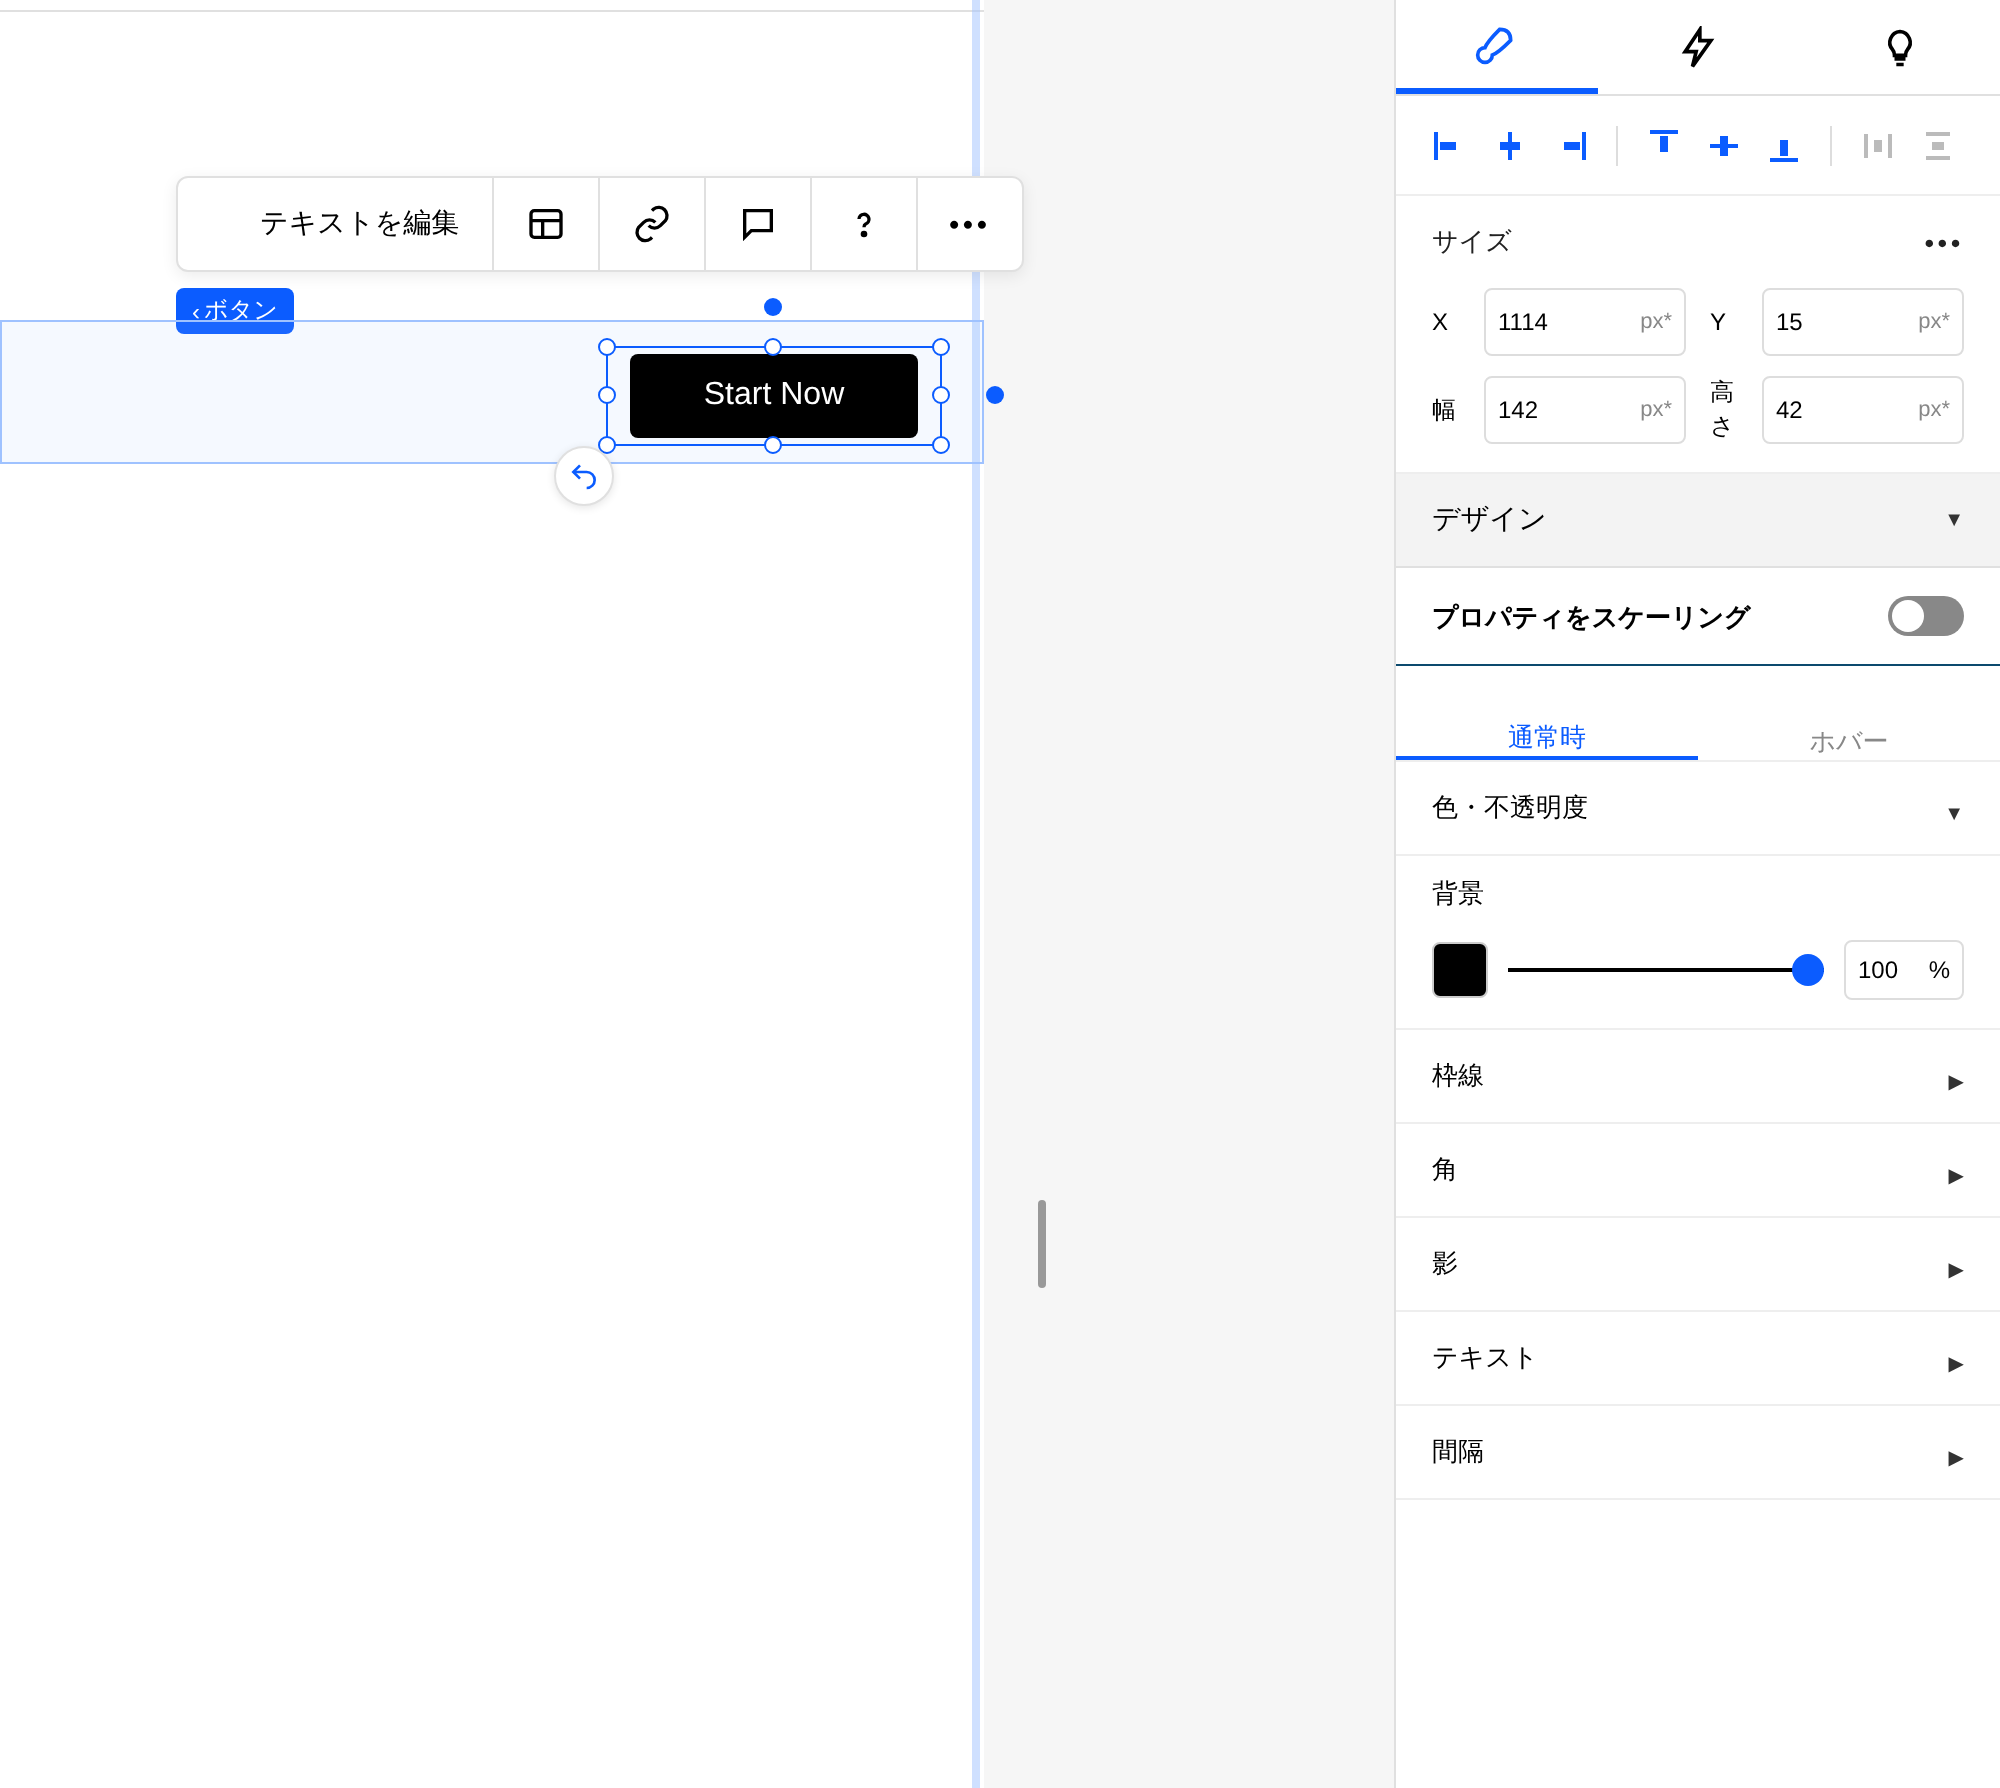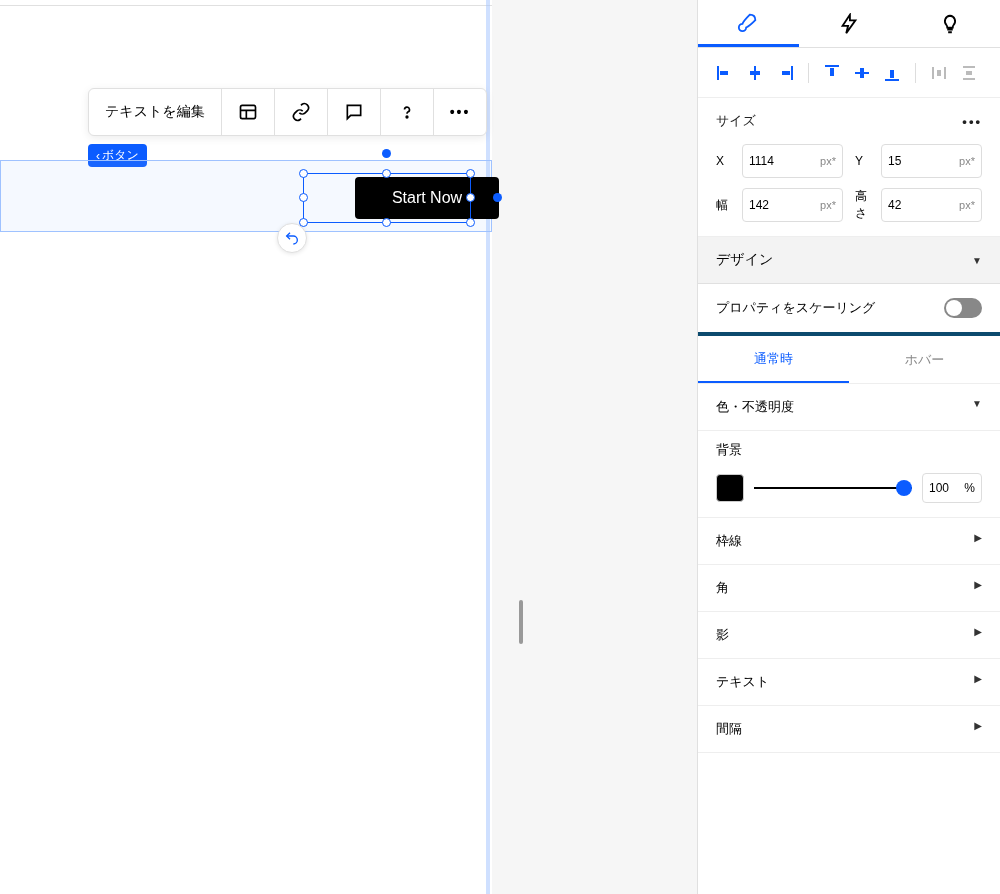--- a/index.html
+++ b/index.html
@@ -5,34 +5,34 @@
 * { box-sizing: border-box; margin: 0; padding: 0; font-family: -apple-system, BlinkMacSystemFont, "Segoe UI", sans-serif; }
 body { width: 1000px; height: 894px; background: #fff; overflow: hidden; position: relative; }
 
 
 .canvas { position: absolute; left: 0; top: 0; width: 712px; height: 894px; background: #fff; }
 .canvas-edge-top { position: absolute; top: 0; left: 0; width: 492px; height: 6px; border-bottom: 1px solid #e0e0e0; }
 .canvas-frame { position: absolute; left: 486px; top: 0; width: 4px; height: 894px; background: #9fc2ff; opacity: .5; }
 .canvas-band { position: absolute; left: 492px; top: 0; width: 220px; height: 894px; background: #f6f6f6; }
 
 
-.float-bar { position: absolute; left: 88px; top: 88px; height: 48px; background: #fff; border: 1px solid #e0e0e0; border-radius: 6px; display: flex; align-items: stretch; box-shadow: 0 2px 8px rgba(0,0,0,.08); }
+.float-bar { position: absolute; left: 88px; top: 88px; height: 48px; background: #fff; border: 1px solid #e0e0e0; border-radius: 6px; display: flex; align-items: stretch; box-shadow: 0 2px 8px rgba(0,0,0,.08); padding-left: 25px; }
 .float-btn { display: flex; align-items: center; justify-content: center; padding: 0 16px; border-right: 1px solid #e0e0e0; font-size: 14px; cursor: pointer; }
 .float-btn:last-child { border-right: none; }
 .float-btn svg { width: 20px; height: 20px; }
 
 
 .breadcrumb { position: absolute; left: 88px; top: 144px; background: #0b5cff; color: #fff; font-size: 12px; padding: 3px 8px; border-radius: 4px; display: flex; align-items: center; gap: 2px; }
 
 
 .sel-outer { position: absolute; left: 0; top: 160px; width: 492px; height: 72px; border: 1px solid #9fc2ff; background: rgba(159,194,255,.1); }
 .sel-inner { position: absolute; left: 303px; top: 173px; width: 168px; height: 50px; border: 1px solid #0b5cff; }
 .sel-handle { position: absolute; width: 9px; height: 9px; background: #fff; border: 1px solid #0b5cff; border-radius: 50%; }
 .sel-mid { position: absolute; width: 9px; height: 9px; background: #0b5cff; border-radius: 50%; }
-.btn-el { position: absolute; left: 315px; top: 177px; width: 144px; height: 42px; background: #000; color: #fff; border-radius: 4px; display: flex; align-items: center; justify-content: center; font-size: 16px; margin-left: 40px; }
+.btn-el { position: absolute; left: 315px; top: 177px; width: 144px; height: 42px; background: #000; color: #fff; border-radius: 4px; display: flex; align-items: center; justify-content: center; font-size: 16px; }
 .undo-pill { position: absolute; left: 277px; top: 223px; width: 30px; height: 30px; background: #fff; border: 1px solid #e0e0e0; border-radius: 50%; display: flex; align-items: center; justify-content: center; box-shadow: 0 1px 4px rgba(0,0,0,.1); }
 
 
 .panel { position: absolute; right: 0; top: 0; width: 303px; height: 894px; background: #fff; border-left: 1px solid #e0e0e0; display: flex; flex-direction: column; }
 .panel-tabs { display: flex; height: 48px; border-bottom: 1px solid #e0e0e0; }
 .panel-tab { flex: 1; display: flex; align-items: center; justify-content: center; cursor: pointer; }
 .panel-tab.active { border-bottom: 3px solid #0b5cff; }
 .panel-tab svg { width: 22px; height: 22px; }
 
 .align-row { display: flex; height: 50px; align-items: center; padding: 0 18px; gap: 12px; border-bottom: 1px solid #eee; }
@@ -40,29 +40,29 @@
 .align-ico { width: 18px; height: 18px; display: flex; align-items: center; justify-content: center; cursor: pointer; }
 
 .section { padding: 14px 18px; border-bottom: 1px solid #eee; }
 .sec-title { font-size: 13px; display: flex; justify-content: space-between; align-items: center; color: #222; }
 .size-grid { display: grid; grid-template-columns: 14px 1fr 14px 1fr; column-gap: 12px; row-gap: 10px; align-items: center; margin-top: 14px; font-size: 12px; }
 .inp { border: 1px solid #ddd; border-radius: 4px; height: 30px; display: flex; align-items: center; padding: 16px 6px; justify-content: space-between; }
 .inp span.unit { color: #888; font-size: 11px; }
 .dropdown { border: 1px solid #ddd; border-radius: 4px; height: 38px; display: flex; align-items: center; justify-content: space-between; padding: 0 12px; margin-top: 10px; font-size: 13px; cursor: pointer; }
 
 .design-hdr { background: #f3f3f3; padding: 14px 18px; font-size: 14px; font-weight: 400; display: flex; justify-content: space-between; align-items: center; border-bottom: 1px solid #e0e0e0; }
-.toggle-row { padding: 14px 18px; display: flex; justify-content: space-between; align-items: center; font-size: 13px; border-bottom: 4px solid #0c4a6e; }
+.toggle-row { padding: 14px 18px; display: flex; justify-content: space-between; align-items: flex-end; font-size: 13px; border-bottom: 1px solid #0c4a6e; font-weight: bold; }
 .toggle { width: 38px; height: 20px; background: #888; border-radius: 10px; position: relative; }
 .toggle::after { content: ""; position: absolute; left: 2px; top: 2px; width: 16px; height: 16px; background: #fff; border-radius: 50%; }
 
-.state-tabs { display: flex; height: 48px; border-bottom: 1px solid #eee; }
+.state-tabs { display: flex; height: 48px; border-bottom: 1px solid #eee; align-items: flex-end; }
 .state-tab { flex: 1; display: flex; align-items: center; justify-content: center; font-size: 13px; cursor: pointer; color: #888; }
 .state-tab.active { color: #0b5cff; border-bottom: 2px solid #0b5cff; }
 
-.acc-row { padding: 14px 18px; display: flex; justify-content: space-between; align-items: flex-start; font-size: 13px; border-bottom: 1px solid #eee; cursor: pointer; }
+.acc-row { padding: 14px 18px; display: flex; justify-content: space-between; align-items: flex-end; font-size: 13px; border-bottom: 1px solid #eee; cursor: pointer; }
 .swatch-row { padding: 14px 18px; display: flex; align-items: center; gap: 10px; border-bottom: 1px solid #eee; }
 .swatch { width: 28px; height: 28px; background: #000; border-radius: 4px; border: 1px solid #ccc; }
 .slider { flex: 1; height: 2px; background: #000; position: relative; }
 .slider::after { content: ""; position: absolute; right: 0; top: -7px; width: 16px; height: 16px; background: #0b5cff; border-radius: 50%; }
 .pct { border: 1px solid #ddd; border-radius: 4px; width: 60px; height: 30px; display: flex; align-items: center; justify-content: space-between; padding: 0 6px; font-size: 12px; }
 
 .chev { font-size: 10px; color: #333; }
 .dots { letter-spacing: 2px; font-weight: 700; }
 .scroll-hint { position: absolute; left: 519px; top: 600px; width: 4px; height: 44px; background: #999; border-radius: 2px; }
 </style>

